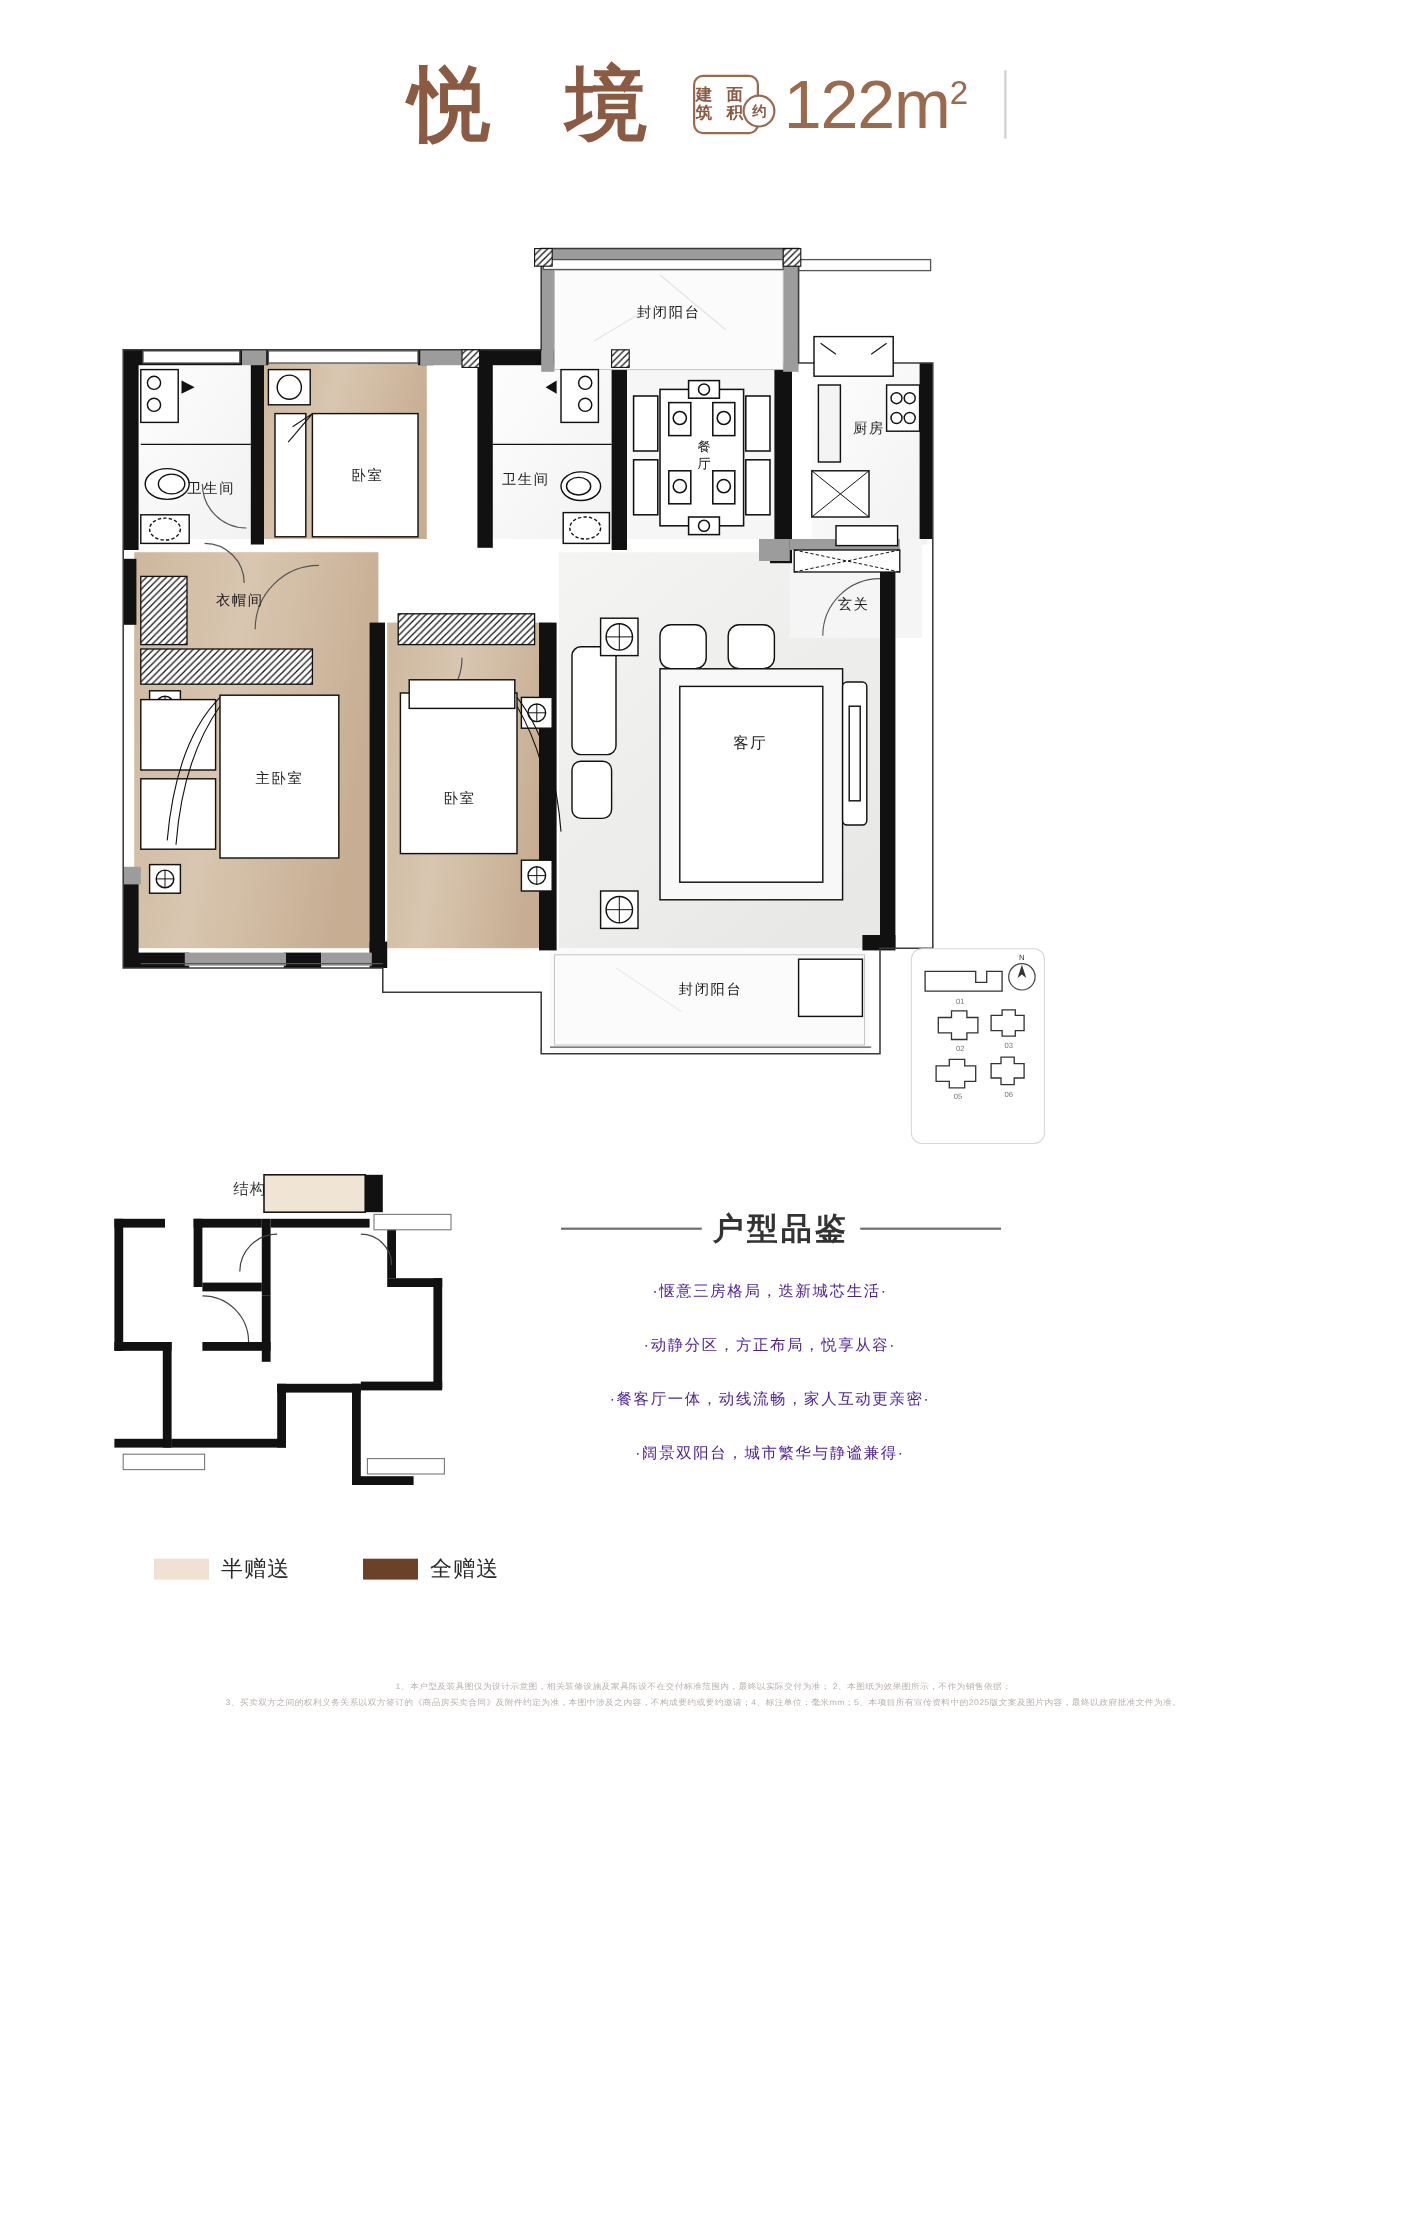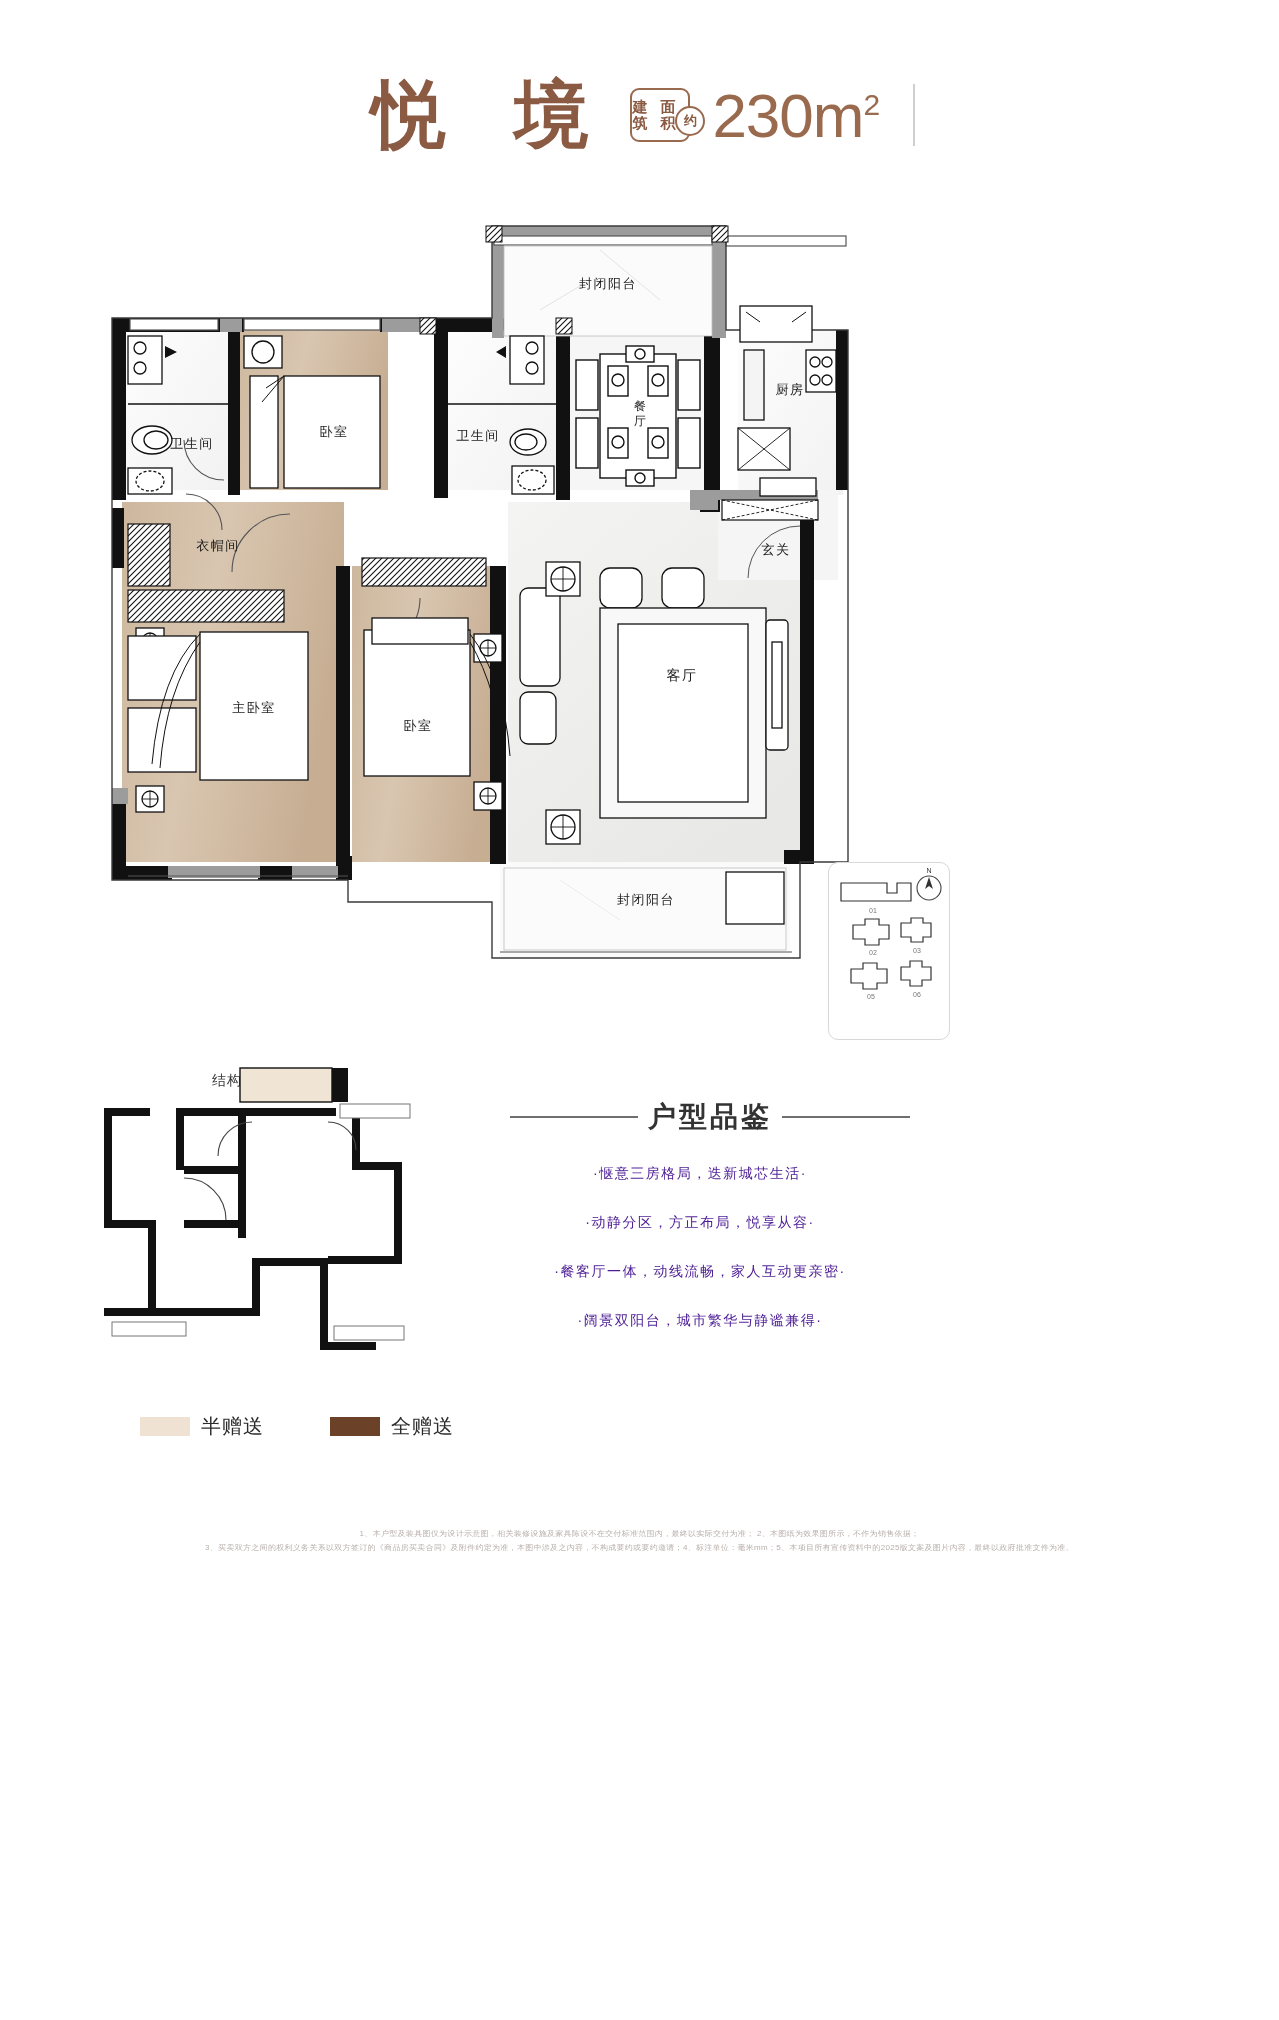--- a/index.html
+++ b/index.html
@@ -8,21 +8,21 @@
     width:1279px; height:2020px;
     background:#ffffff;
     font-family:"Liberation Sans","DejaVu Sans",sans-serif;
     position:relative;
     overflow:hidden;
     color:#2b2b2b;
   }
 
   
   .header {
-    position:absolute; left:0; top:60px; width:1279px; height:110px;
+    position:absolute; left:0; top:40px; width:1279px; height:110px;
     display:flex; align-items:center; justify-content:center; gap:18px;
   }
   .title-main {
     font-size:74px; font-weight:bold; letter-spacing:24px;
     color:#8a5a42; line-height:1; padding-left:24px;
   }
   .area-badge {
     width:60px; height:54px; border:2.5px solid #9a6a4e; border-radius:9px;
     display:flex; align-items:center; justify-content:center;
     color:#8a5a42; position:relative; margin-right:4px;
@@ -88,21 +88,21 @@
 <div class="header">
   <div class="title-main">悦 境</div>
 
   <div class="area-badge">
     <span>建筑</span>
     <span>面积</span>
     <div class="badge-approx">约</div>
   </div>
 
   <div class="area-value">
-    <span>230m</span><sup>2</sup>
+    <span>122m</span><sup>2</sup>
   </div>
 
   <div class="hdr-divider"></div>
 
 </div>
 
 <div class="plan">
 <svg width="1279" height="810" viewBox="0 0 1279 810" xmlns="http://www.w3.org/2000/svg">
   <defs>
     <linearGradient id="gWhiteRoom" x1="0" y1="0" x2="1" y2="1">

